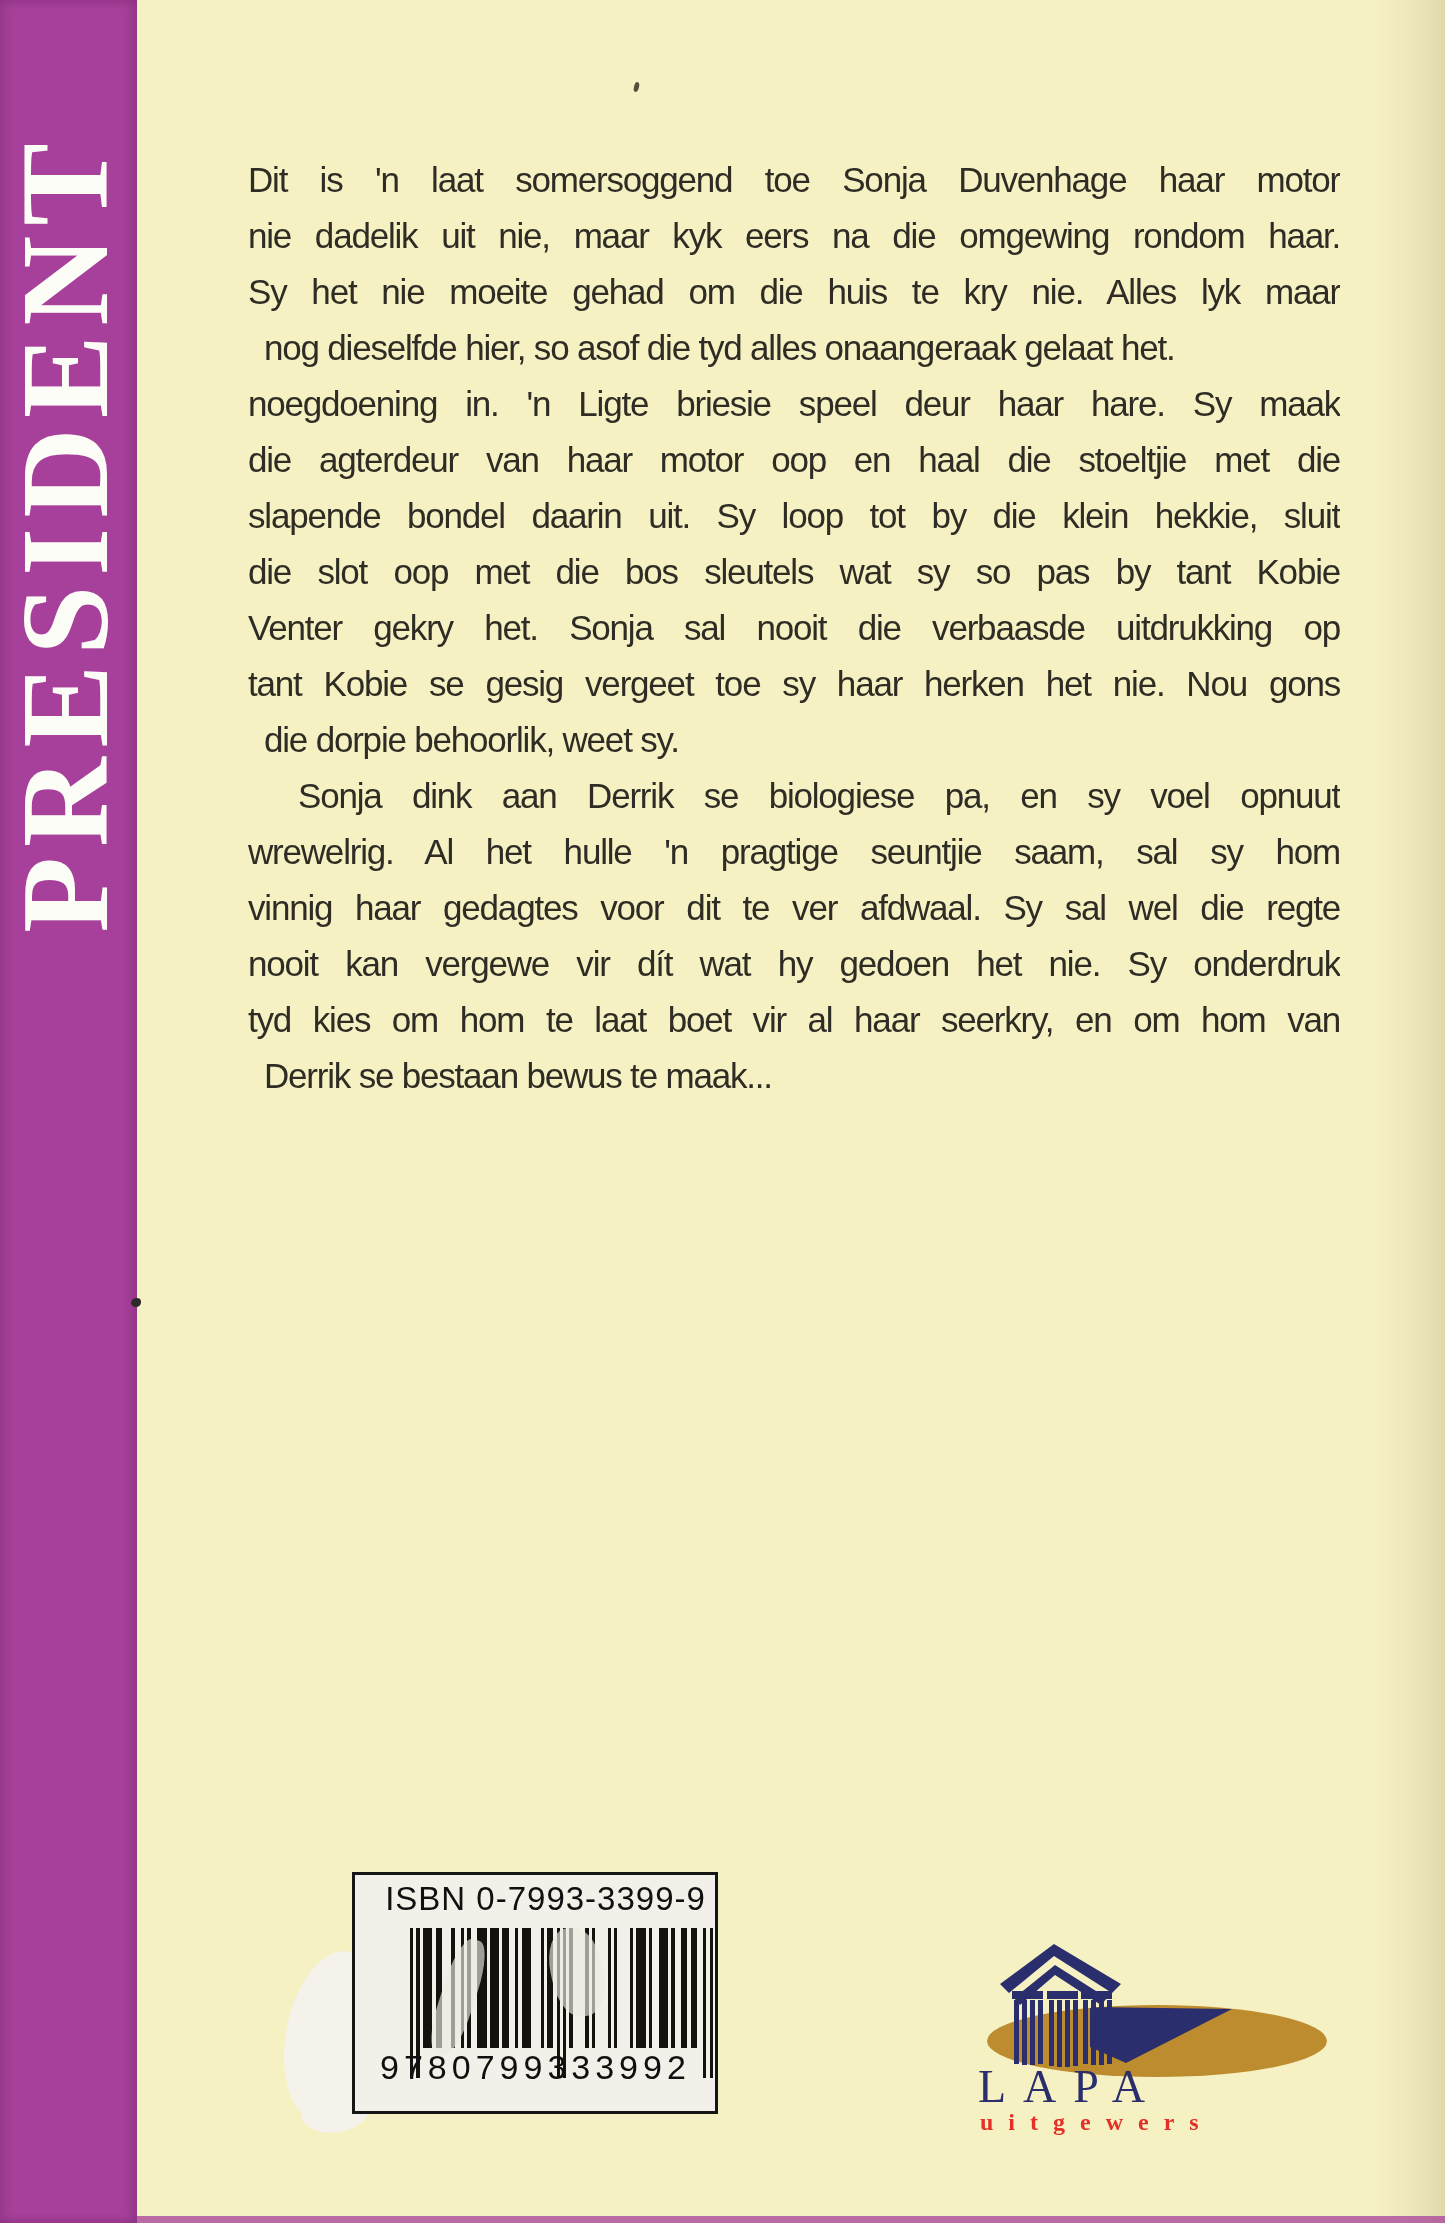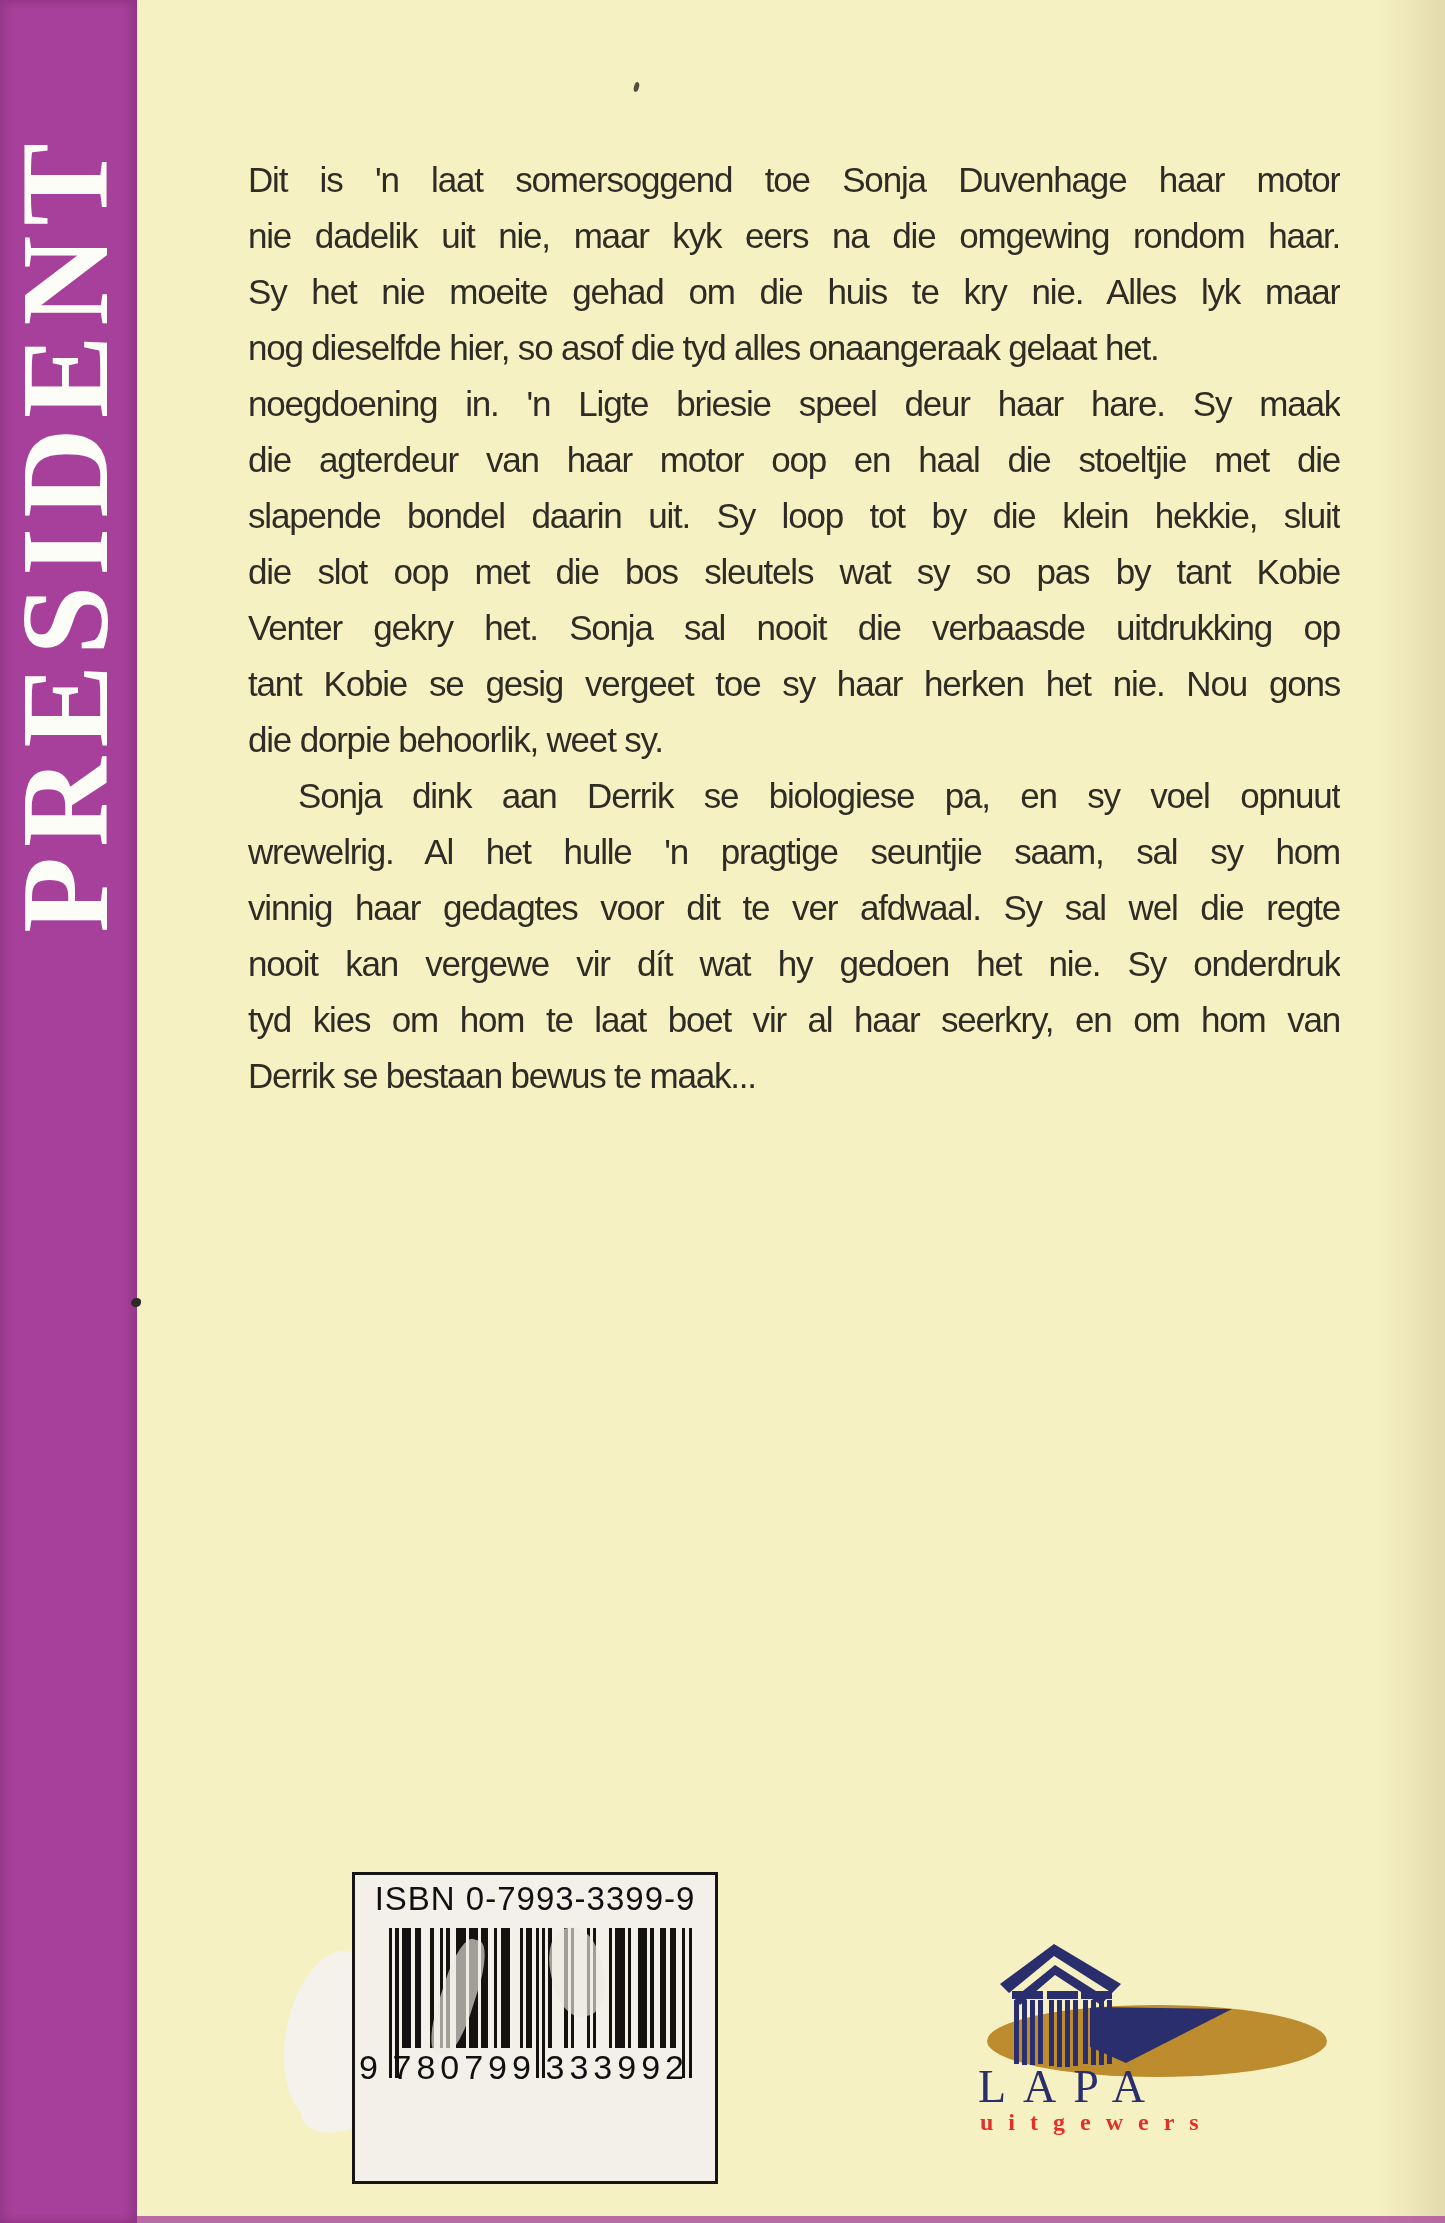--- a/index.html
+++ b/index.html
@@ -20,34 +20,34 @@
     font-family:"Liberation Serif", serif; font-weight:bold;
     font-size:124px; letter-spacing:10px; color:#fdfdf8; white-space:nowrap;
   }
   
   .blurb{ position:absolute; left:248px; top:152px; width:1092px; color:var(--text,#2e2c24); }
   .line{
     height:56px; line-height:56px; overflow:hidden;
     font-size:35px; letter-spacing:-1.2px;
     text-align:justify; text-align-last:justify;
   }
-  .line.last{ text-align-last:left; }
+  .line.last{ text-align-last:left;margin-left:16px; }
   .line.indented{ text-indent:50px; }
   
   .tear{
     position:absolute; left:286px; top:1950px; width:92px; height:172px;
     background:#f4f2ea; border-radius:52% 40% 46% 58%; transform:rotate(13deg);
   }
   .tear2{
     position:absolute; left:300px; top:2080px; width:70px; height:52px;
     background:#f4f2ea; border-radius:60% 45% 50% 50%; transform:rotate(-10deg);
   }
   .barcode-label{
-    position:absolute; left:352px; top:1872px; width:366px; height:312px;
-    background:var(--label,#f2f0e8); border:3px solid #161616; box-sizing:border-box;
+    position:absolute; left:352px; top:1872px; width:366px; height:242px;
+    background:var(--label,#f2f0e8); border:3px solid #161616; box-sizing:border-box;padding-left:21px;
   }
   .isbn-text{
     margin-top:5px; text-align:center; font-size:33px; letter-spacing:1px; color:#101010;
   }
   .bars{
     display:flex; align-items:flex-start;
     width:304px; height:150px; margin:10px 22px 0 34px;
   }
   .bars div{ flex:none; width:3.2px; }
   .digits-row{

